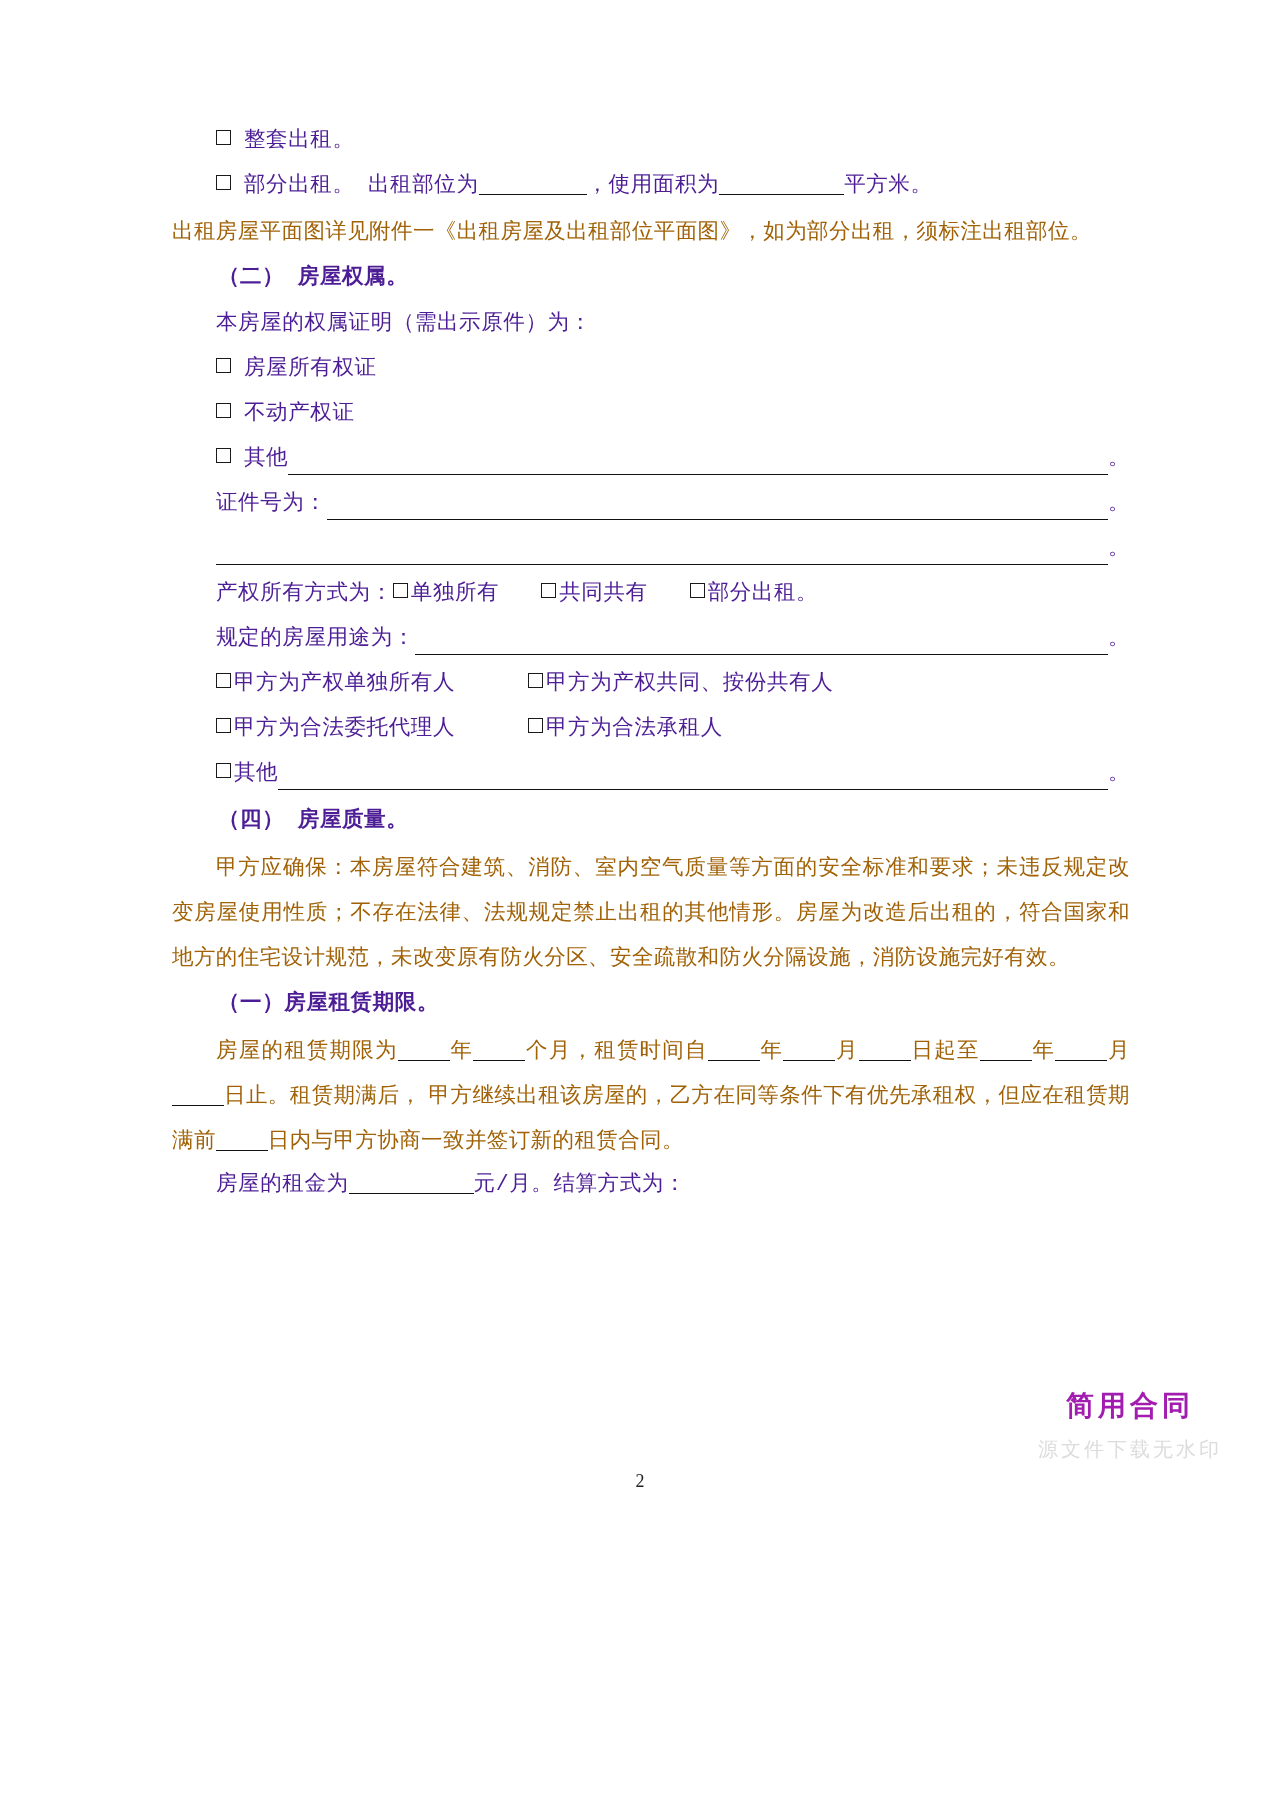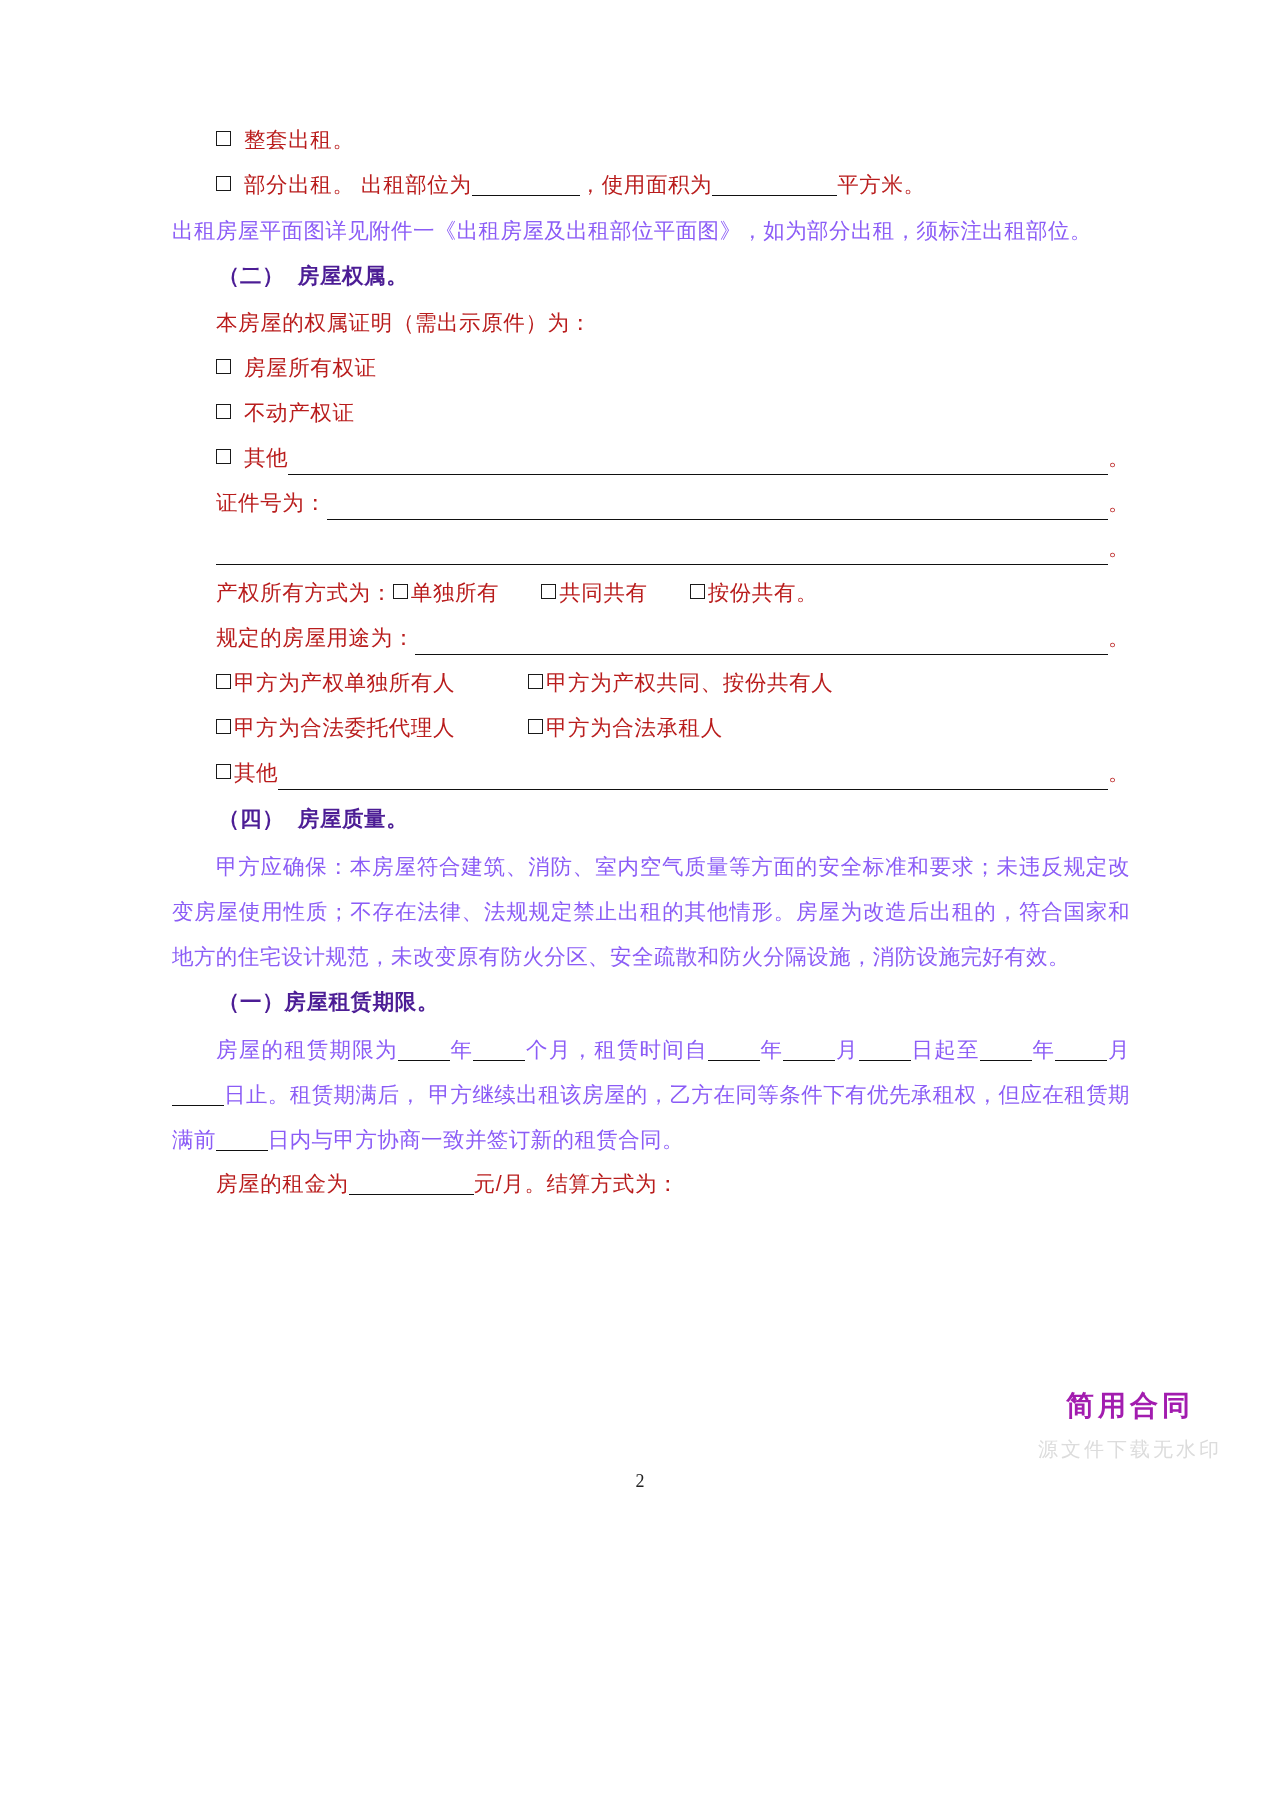--- a/index.html
+++ b/index.html
@@ -13,46 +13,46 @@
   }
   .page{
     position:absolute;
     left:0;top:0;
     width:1280px;height:1811px;
     box-sizing:border-box;
     padding:118px 150px 60px 172px;
   }
   
   .body-cn{
-    font-family:Liberation Sans, sans-serif;
+    font-family:Liberation Mono, monospace;
     font-size:21.5px;
     line-height:45px;
     letter-spacing:0.6px;
-    color:#b91c1c;
+    color:#4c1d95;
     white-space:nowrap;
   }
   .heading{
     font-family:Liberation Mono, monospace;
     font-size:21.5px;
     font-weight:bold;
     line-height:48px;
     letter-spacing:0.6px;
     color:#4c1d95;
     white-space:nowrap;
   }
   .indent1{padding-left:44px;}
   .indent2{padding-left:46px;}
   .para{
     font-family:"DejaVu Serif","Liberation Serif",serif;
     font-size:21.5px;
     line-height:45px;
     letter-spacing:0.4px;
     text-align:justify;
     text-justify:inter-ideograph;
-    color:#8b5cf6;
+    color:#a16207;
   }
   .para .lead{padding-left:44px;}
   
   .cbx{
     display:inline-block;
     width:15px;height:15px;
     border:1.4px solid #1a1a1a;
     vertical-align:1px;
     margin-right:3px;
     box-sizing:border-box;
@@ -154,21 +154,21 @@
     <span class="rule"></span>
     <span class="tail">。</span>
   </div>
 
   <div class="line-row indent1 body-cn">
     <span class="rule"></span>
     <span class="tail">。</span>
   </div>
 
   <div class="body-cn indent1 mode-row">
-    <span>产权所有方式为：</span><span class="cbx"></span><span>单独所有</span><span class="gap"></span><span class="cbx"></span><span>共同共有</span><span class="gap"></span><span class="cbx"></span><span>按份共有。</span>
+    <span>产权所有方式为：</span><span class="cbx"></span><span>单独所有</span><span class="gap"></span><span class="cbx"></span><span>共同共有</span><span class="gap"></span><span class="cbx"></span><span>部分出租。</span>
   </div>
 
   <div class="line-row indent1 body-cn">
     <span class="lbl">规定的房屋用途为：</span>
     <span class="rule"></span>
     <span class="tail">。</span>
   </div>
 
 
   <div class="two-col indent1 body-cn">

